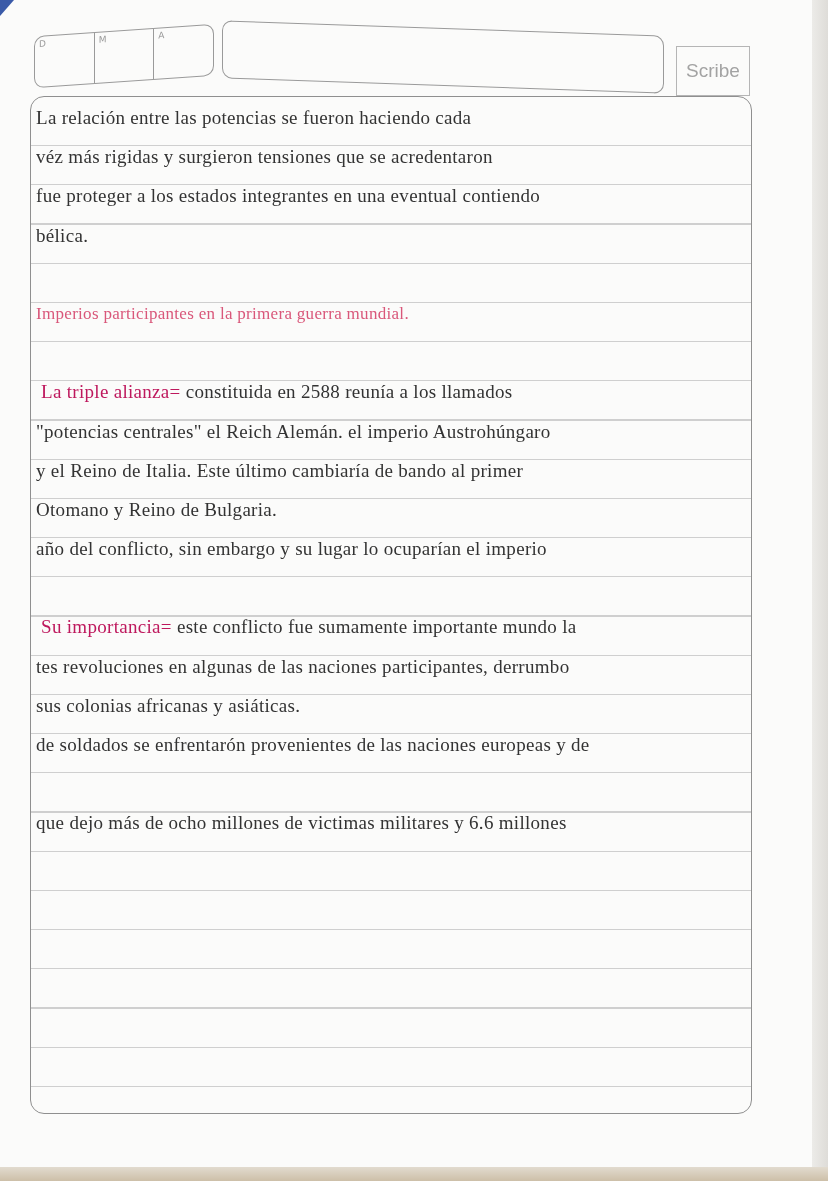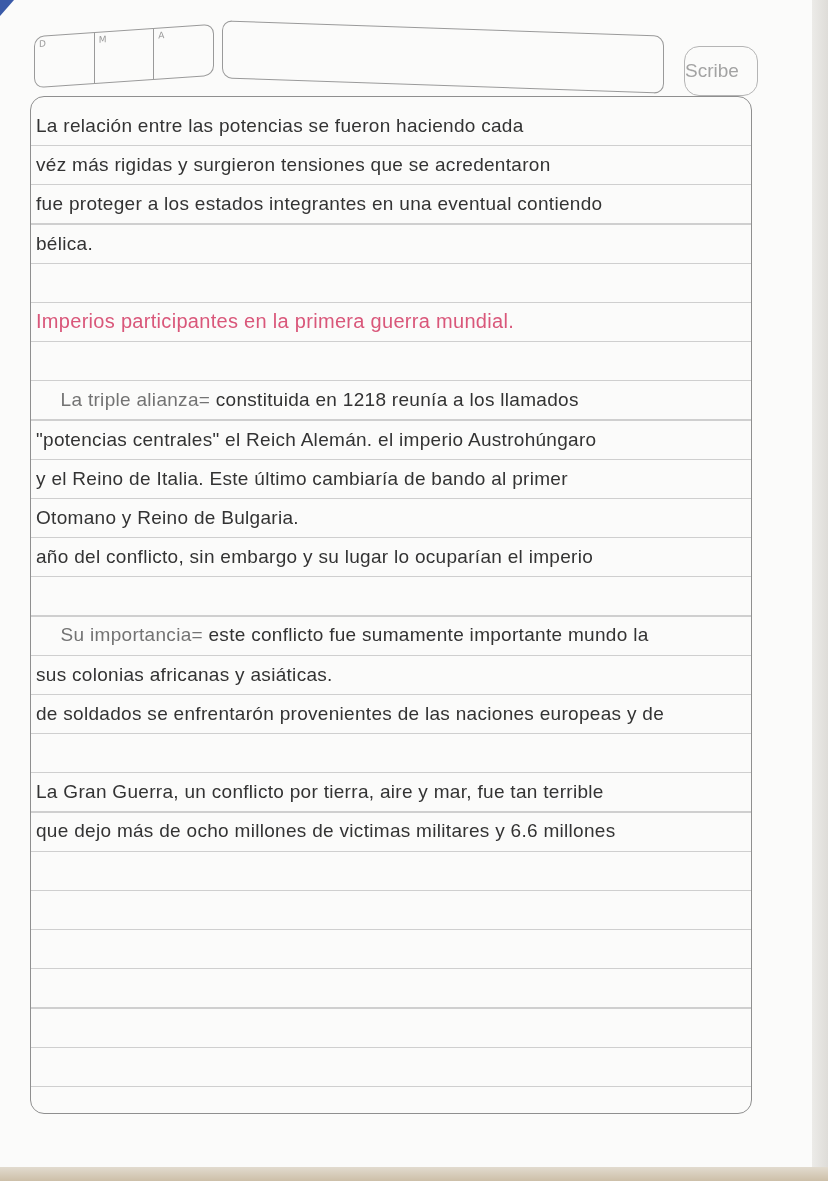--- a/index.html
+++ b/index.html
@@ -40,45 +40,45 @@
     .date-cell span {
       position: absolute; left: 4px; top: 2px; font-size: 9px; color: #9a9a9a;
     }
     .title-box {
       position: absolute; left: 222px; top: 28px; width: 440px; height: 56px;
       border: 1.5px solid #9a9a9a; border-radius: 10px;
       transform: skewY(2deg);
     }
     .brand-box {
       position: absolute; left: 676px; top: 46px; width: 72px; height: 48px;
-      border: 1.5px solid #b5b5b5; border-radius: 15px;
-      display: flex; align-items: center;  margin-left: 8px;
+      border: 1.5px solid #b5b5b5; border-radius: 0;
+      display: flex; align-items: center; justify-content: center;
     }
     .brand-box span { font-size: 19px; color: #a3a3a3; font-family: "Liberation Sans", sans-serif; }
     
     .sheet {
       position: absolute; left: 30px; top: 96px; width: 720px; height: 1016px;
       border: 1.5px solid #8f8f8f; border-radius: 14px;
       background:
         repeating-linear-gradient(180deg, transparent 0, transparent 38px, #cfcfcf 38px, #cfcfcf 39.2px);
       background-position: 0 10px;
     }
     .content {
-      position: absolute; left: 36px; top: 106px; width: 716px;
-      font-family: Liberation Sans, sans-serif;
+      position: absolute; left: 36px; top: 98px; width: 716px;
+      font-family: Liberation Serif, serif;
       font-size: 19px; letter-spacing: 0.3px;
       color: #333;
     }
     .line {
       height: 39.2px; line-height: 39.2px; white-space: nowrap; overflow: visible;
       font-weight: 300;
     }
-    .pink { color: #737373; margin-left: 19px; }
+    .pink { color: #be185d; }
     .blank { height: 39.2px; }
-    .section-title { color: #d9577a; font-size: 20px; }
+    .section-title { color: #d9577a; font-size: 17px; }
   </style>
 </head>
 <body>
 
 <div class="page">
   <div class="corner-mark"></div>
 
   <div class="date-box">
     <div class="date-cell">
         <span>D</span>
@@ -102,31 +102,31 @@
   <div class="content">
     <div class="line">La relación entre las potencias se fueron haciendo cada</div>
     <div class="line">véz más rigidas y surgieron tensiones que se acredentaron</div>
     <div class="line">fue proteger a los estados integrantes en una eventual contiendo</div>
     <div class="line">bélica.</div>
     <div class="blank"></div>
 
     <div class="line section-title">Imperios participantes en la primera guerra mundial.</div>
     <div class="blank"></div>
 
-    <div class="line">&nbsp;<span class="pink">La triple alianza=</span><span> constituida en 1218 reunía a los llamados</span></div>
+    <div class="line">&nbsp;<span class="pink">La triple alianza=</span><span> constituida en 2588 reunía a los llamados</span></div>
     <div class="line">"potencias centrales" el Reich Alemán. el imperio Austrohúngaro</div>
     <div class="line">y el Reino de Italia. Este último cambiaría de bando al primer</div>
     <div class="line">Otomano y Reino de Bulgaria.</div>
     <div class="line">año del conflicto, sin embargo y su lugar lo ocuparían el imperio</div>
     <div class="blank"></div>
 
     <div class="line">&nbsp;<span class="pink">Su importancia=</span><span> este conflicto fue sumamente importante mundo la</span></div>
+    <div class="line">tes revoluciones en algunas de las naciones participantes, derrumbo</div>
     <div class="line">sus colonias africanas y asiáticas.</div>
     <div class="line">de soldados se enfrentarón provenientes de las naciones europeas y de</div>
     <div class="blank"></div>
 
-    <div class="line">La Gran Guerra, un conflicto por tierra, aire y mar, fue tan terrible</div>
     <div class="line">que dejo más de ocho millones de victimas militares y 6.6 millones</div>
   </div>
 </div>
 
 <div class="edge-strip"></div>
 <div class="bottom-strip"></div>
 
 </body></html>

